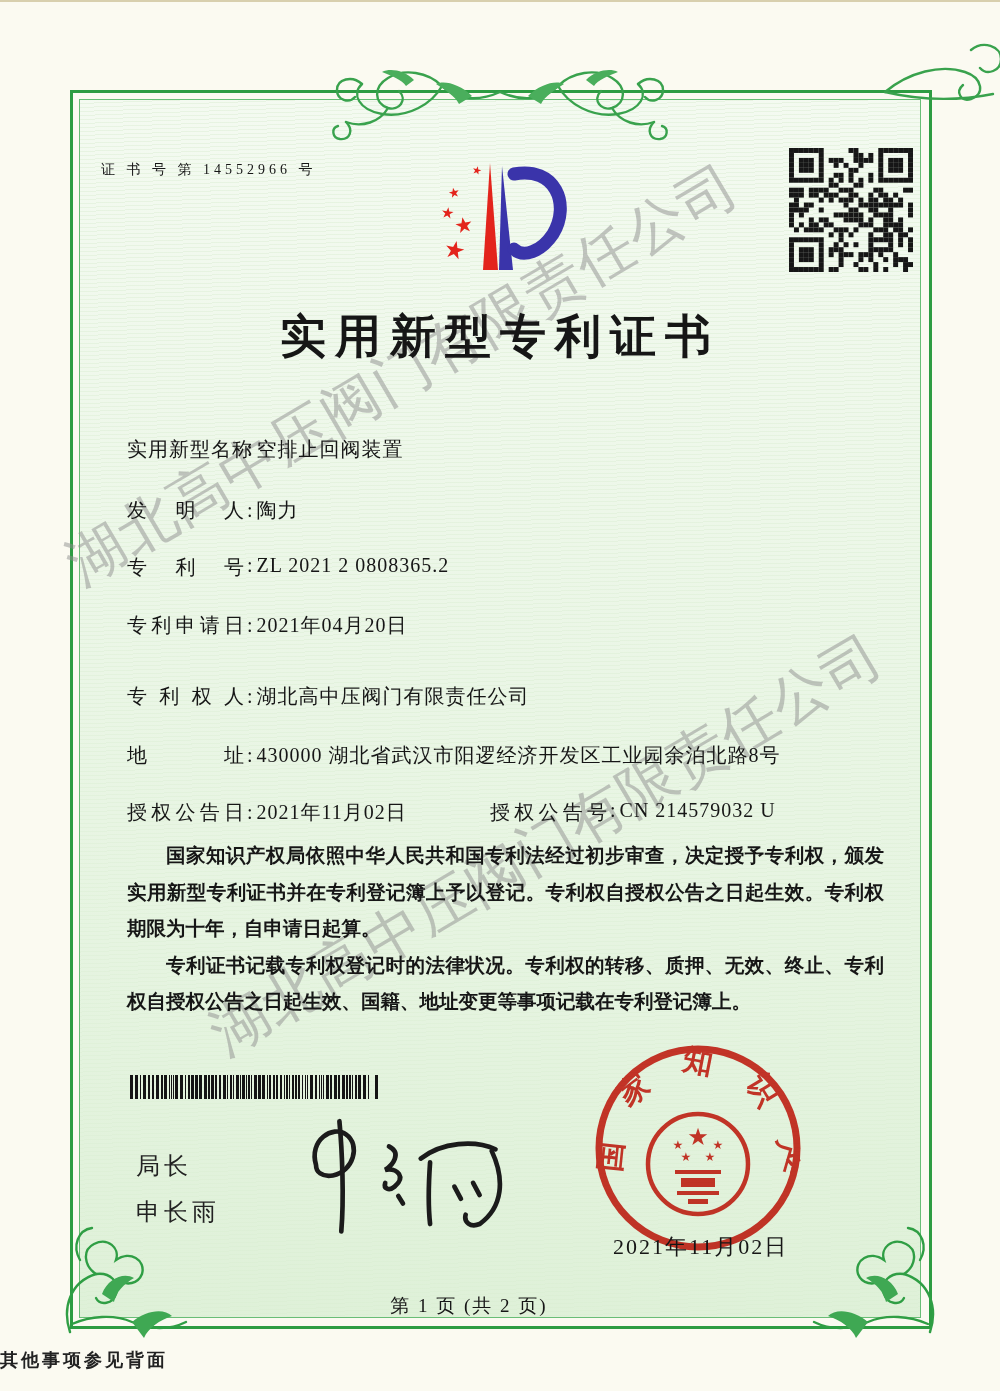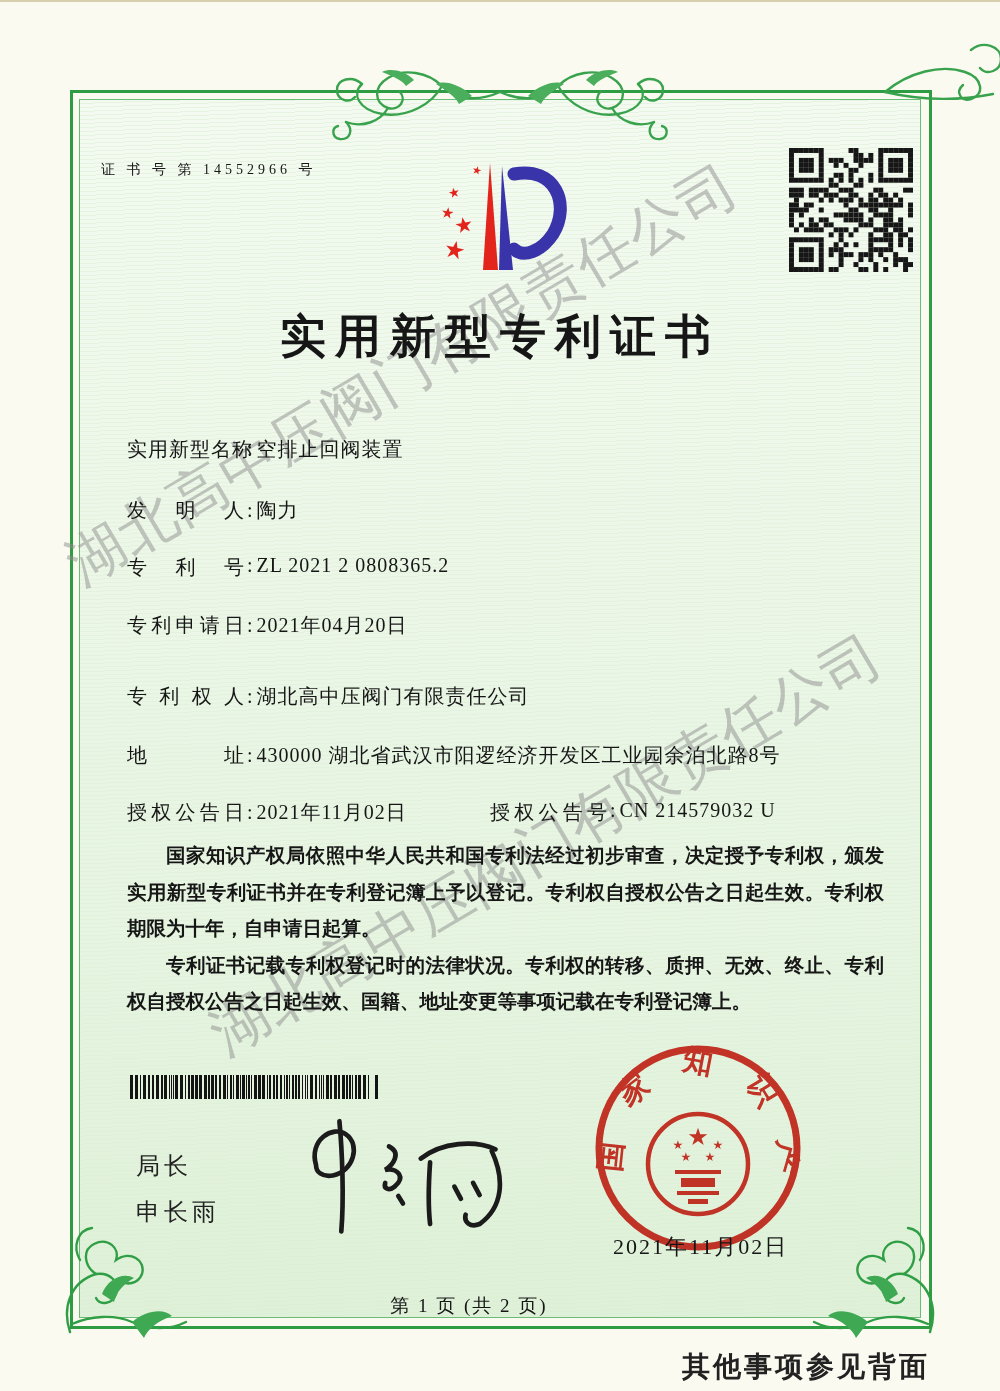--- a/index.html
+++ b/index.html
@@ -37,21 +37,21 @@
          text-align:justify;font-weight:bold;}
   .paras p{margin:0;text-indent:2em;}
   .barcode{position:absolute;left:130px;top:1075px;z-index:10;}
   .bureau-title{position:absolute;left:136px;top:1150px;z-index:10;}
   .bureau-name{position:absolute;left:136px;top:1196px;z-index:10;}
   .bureau-title,.bureau-name{font-family:"Liberation Sans","DejaVu Sans",sans-serif;font-size:24px;letter-spacing:4px;color:#222;}
   .signature{position:absolute;left:288px;top:1112px;z-index:11;}
   .seal{position:absolute;left:592px;top:1042px;z-index:12;opacity:.93;mix-blend-mode:multiply;}
   .seal-date{position:absolute;left:613px;top:1232px;font-size:22px;letter-spacing:2px;z-index:13;}
   .page-num{position:absolute;left:0;top:1293px;width:938px;text-align:center;font-size:19px;letter-spacing:2px;z-index:10;}
-  .back-note{position:absolute;left:0;top:1348px;width:930px;text-align:right;font-size:28px;font-weight:700;
+  .back-note{position:absolute;left:0;top:1348px;width:930px;text-align:left;font-size:18px;font-weight:700;
              letter-spacing:3px;z-index:10;color:#222;}
 </style>
 </head>
 <body>
 
 <div class="page">
   <div class="top-edge"></div>
   <div class="frame-outer"></div>
   <div class="frame-inner"></div>
 

